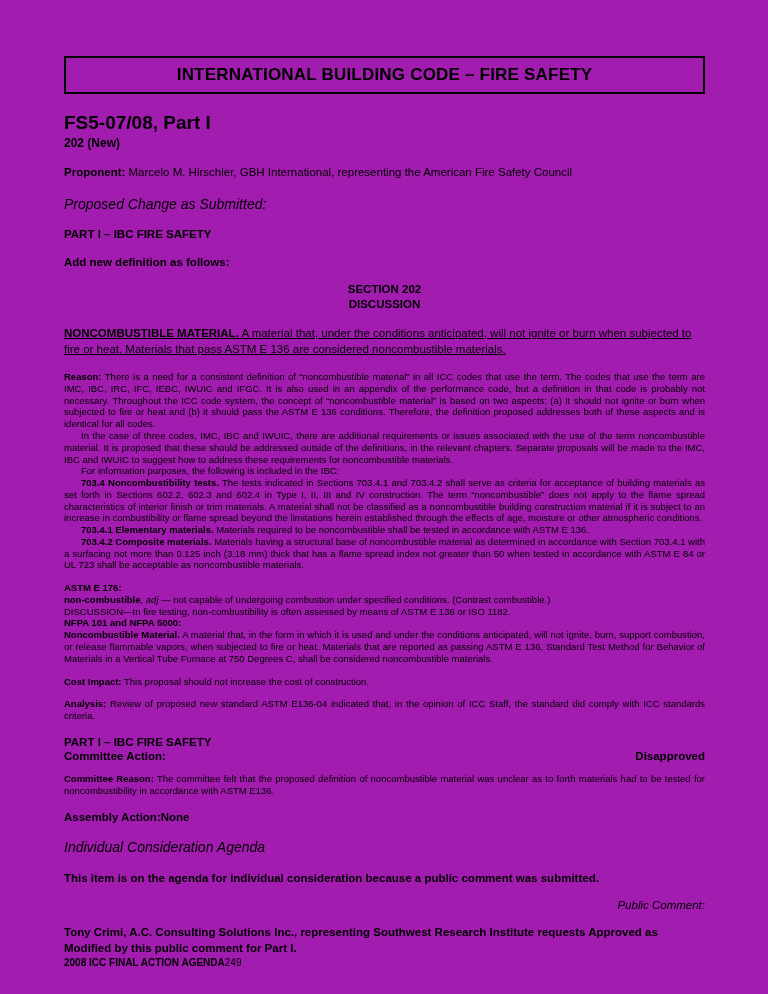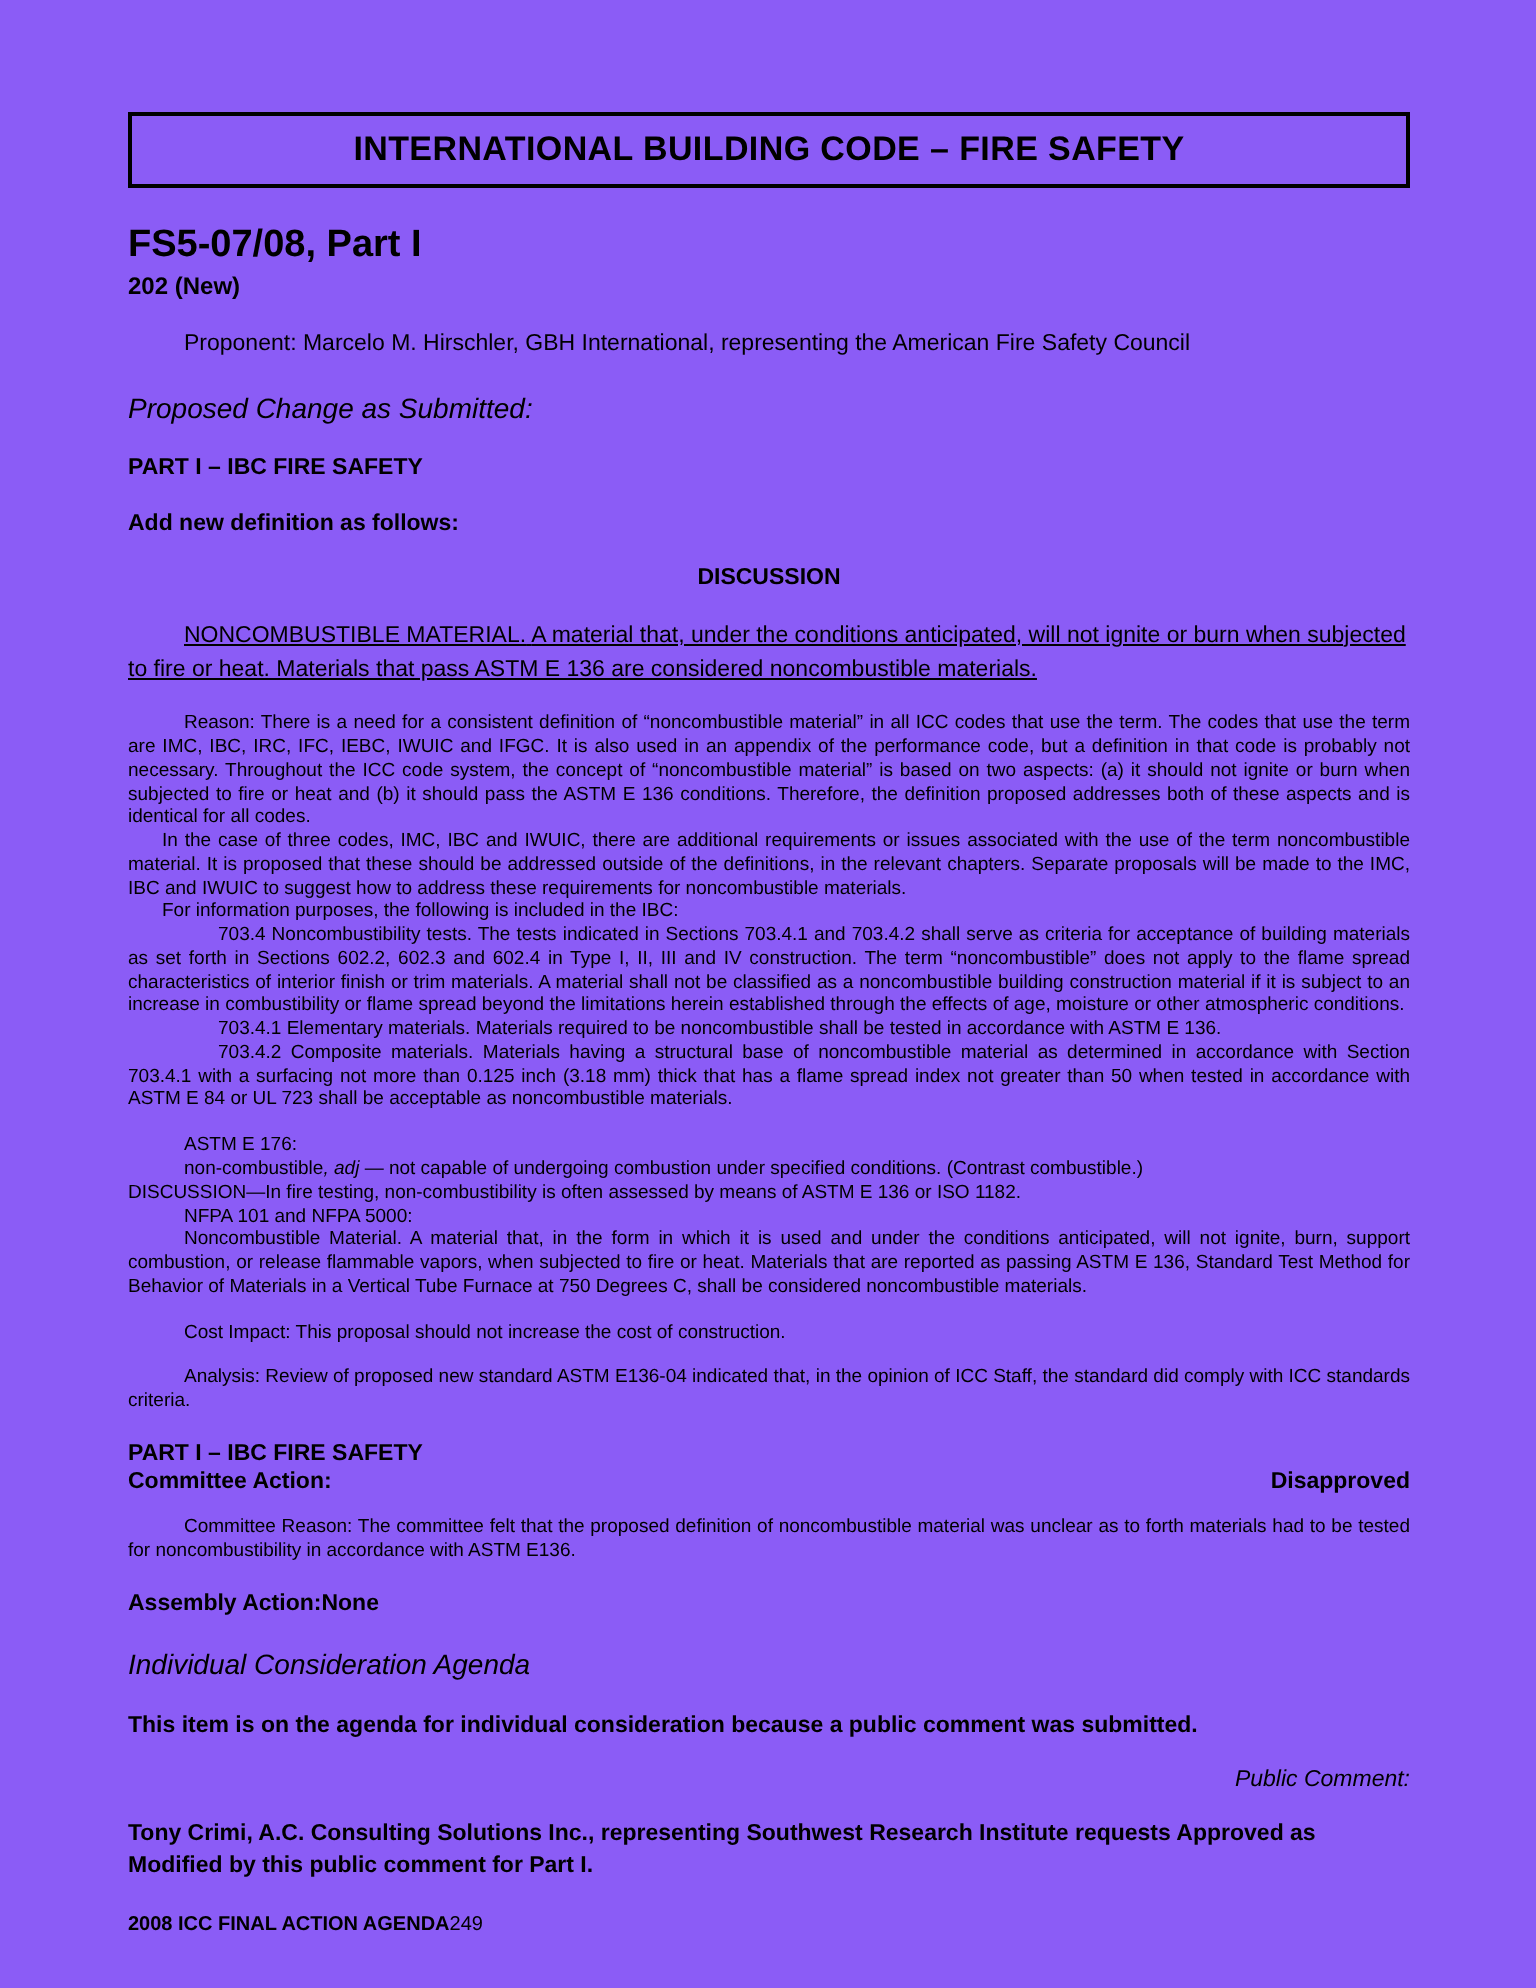--- a/index.html
+++ b/index.html
@@ -1,17 +1,17 @@
 <!DOCTYPE html>
 <html><head>
 <meta charset="utf-8">
 <style>
   html, body { margin: 0; padding: 0; background: #ffffff; }
   .page {
-    width: 768px; height: 994px; background: #8b5cf6; color: #000;
+    width: 768px; height: 994px; background: #a21caf; color: #000;
     font-family: "Liberation Sans", sans-serif;
     box-sizing: border-box; padding: 56px 63px 26px 64px;
     display: flex; flex-direction: column; overflow: hidden;
   }
   .banner { border: 2px solid #000; text-align: center; font-weight: bold; font-size: 17px; padding: 7px 4px; letter-spacing: 0.2px; }
   .h1 { font-size: 19px; font-weight: bold; margin: 18px 0 0 0; }
   .h2 { font-size: 12px; font-weight: bold; margin: 2px 0 0 0; }
   .body-p { font-size: 11.5px; margin: 15px 0 0 0; line-height: 1.3; }
   .italic-h { font-style: italic; font-size: 14px; margin: 16px 0 0 0; }
   .bold-line { font-size: 11.5px; font-weight: bold; margin: 16px 0 0 0; }
@@ -26,21 +26,21 @@
   .small-p { margin: 11px 0 0 0; text-align: justify; }
   .part-h { font-size: 11.5px; font-weight: bold; margin: 14px 0 0 0; }
   .action-row { display: flex; justify-content: space-between; font-weight: bold; font-size: 11.5px; margin-top: 2px; }
   .action-row-solo { display: flex; font-weight: bold; font-size: 11.5px; margin-top: 15px; }
   .agenda-note { font-size: 11.5px; font-weight: bold; margin: 17px 0 0 0; }
   .public-comment { font-size: 11.5px; font-style: italic; margin: 15px 0 0 0; text-align: right; }
   .commenter { font-size: 11.5px; font-weight: bold; margin: 14px 0 0 0; line-height: 1.35; }
   .footer { margin-top: auto; display: flex; align-items: flex-end; font-size: 10px; }
   .footer .left { font-weight: bold; }
   .footer .right { font-weight: normal; }
-  b, strong { font-weight: normal; margin-left: 28px; }
+  b, strong { font-weight: bold; }
   .it { font-style: italic; }
 </style>
 </head>
 <body>
 
 <div class="page">
 
   <div class="banner">
     <span>INTERNATIONAL BUILDING CODE – FIRE SAFETY</span>
   </div>
@@ -50,20 +50,21 @@
 
   <p class="body-p"><b>Proponent:</b> <span>Marcelo M. Hirschler, GBH International, representing the American Fire Safety Council</span></p>
 
   <div class="italic-h">Proposed Change as Submitted:</div>
 
   <div class="bold-line">PART I – IBC FIRE SAFETY</div>
 
   <div class="bold-line">Add new definition as follows:</div>
 
   <div class="center-bold">
+    <div>SECTION 202</div>
     <div>DISCUSSION</div>
   </div>
 
   <p class="definition"><b>NONCOMBUSTIBLE MATERIAL.</b> <span>A material that, under the conditions anticipated, will not ignite or burn when subjected to fire or heat. Materials that pass ASTM E 136 are considered noncombustible materials.</span></p>
 
   <div class="small reason">
     <p><b>Reason:</b> <span>There is a need for a consistent definition of “noncombustible material” in all ICC codes that use the term.  The codes that use the term are IMC, IBC, IRC, IFC, IEBC, IWUIC and IFGC.  It is also used in an appendix of the performance code, but a definition in that code is probably not necessary.  Throughout the ICC code system, the concept of “noncombustible material” is based on two aspects: (a) it should not ignite or burn when subjected to fire or heat and (b) it should pass the ASTM E 136 conditions.  Therefore, the definition proposed addresses both of these aspects and is identical for all codes.</span></p>
     <p class="ind">In the case of three codes, IMC, IBC and IWUIC, there are additional requirements or issues associated with the use of the term noncombustible material.  It is proposed that these should be addressed outside of the definitions, in the relevant chapters.  Separate proposals will be made to the IMC, IBC and IWUIC to suggest how to address these requirements for noncombustible materials.</p>
     <p class="ind">For information purposes, the following is included in the IBC:</p>
     <p class="ind"><b>703.4 Noncombustibility tests.</b> <span>The tests indicated in Sections 703.4.1 and 703.4.2 shall serve as criteria for acceptance of building materials as set forth in Sections 602.2, 602.3 and 602.4 in Type I, II, III and IV construction. The term “noncombustible” does not apply to the flame spread characteristics of interior finish or trim materials. A material shall not be classified as a noncombustible building construction material if it is subject to an increase in combustibility or flame spread beyond the limitations herein established through the effects of age, moisture or other atmospheric conditions.</span></p>

